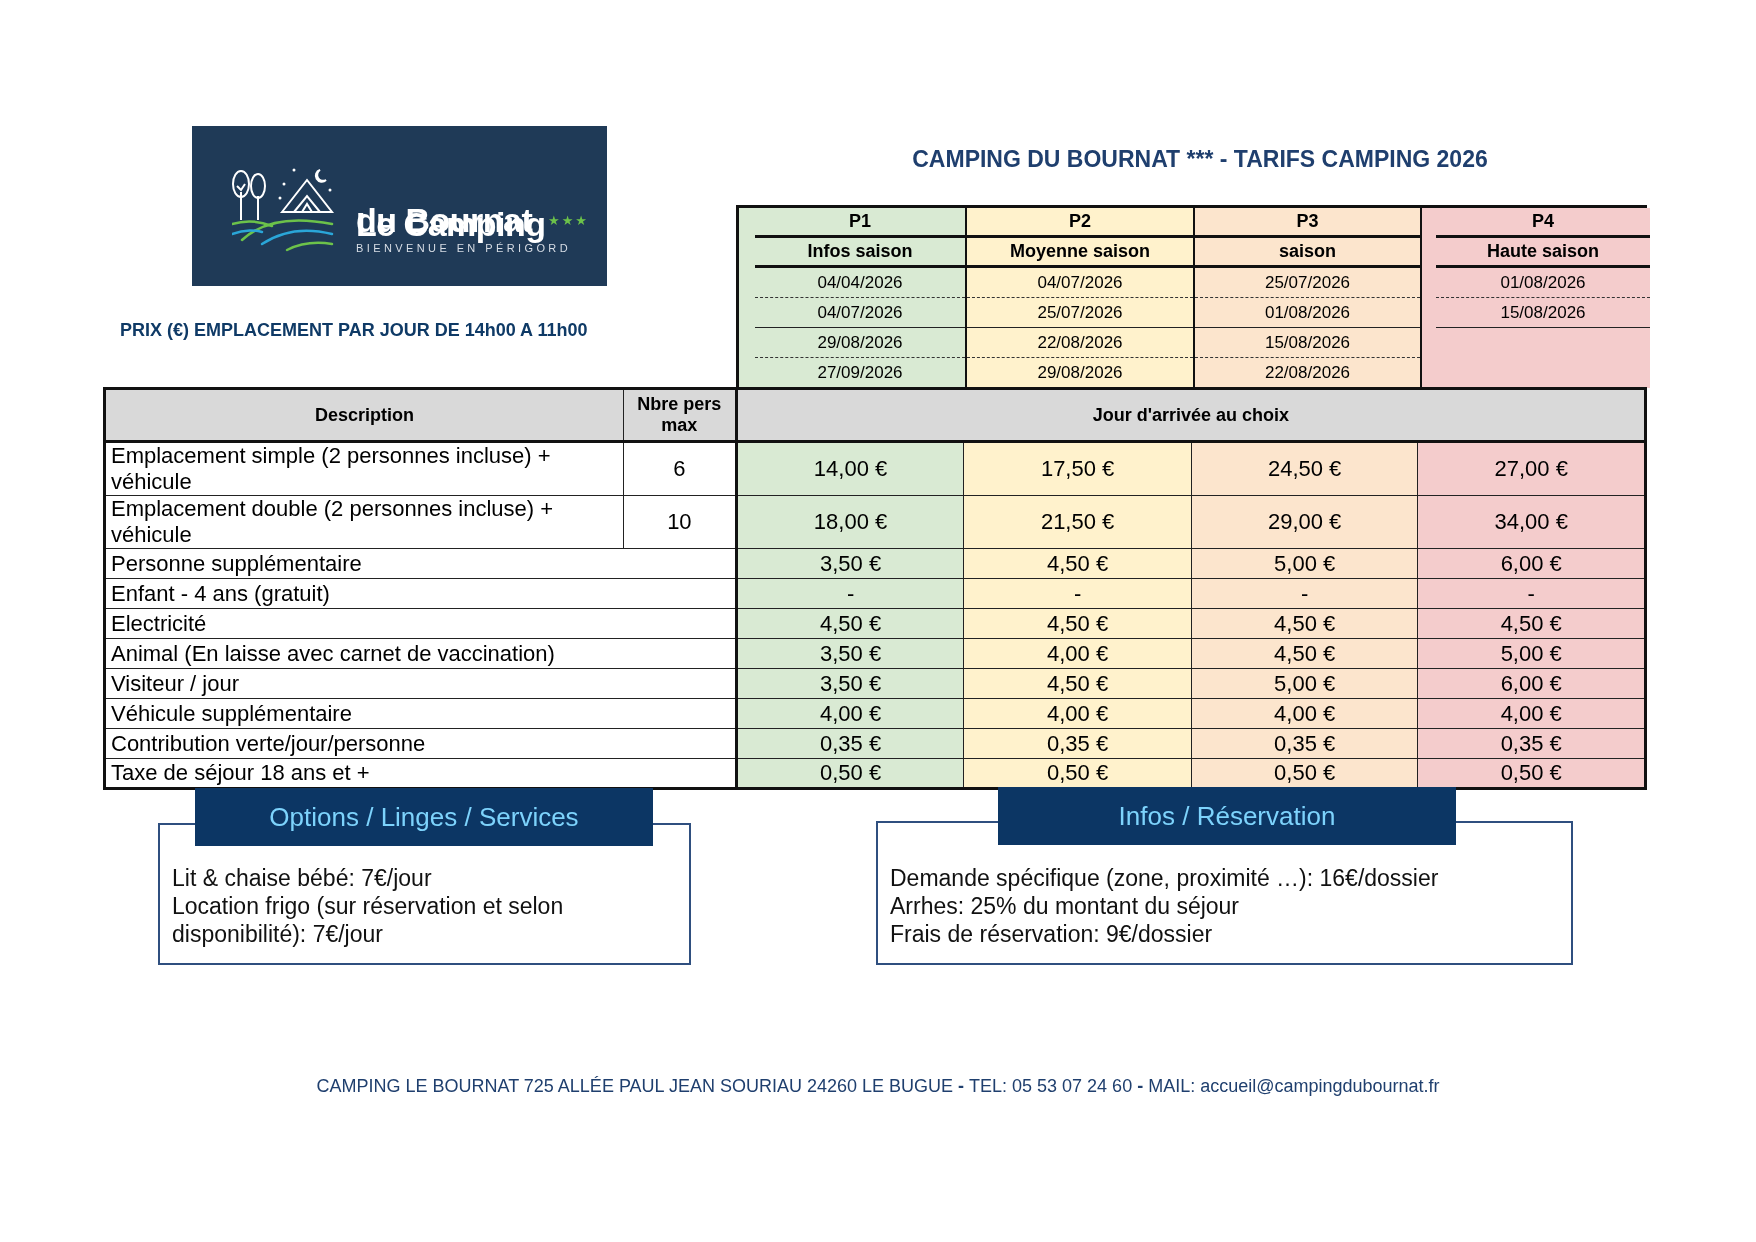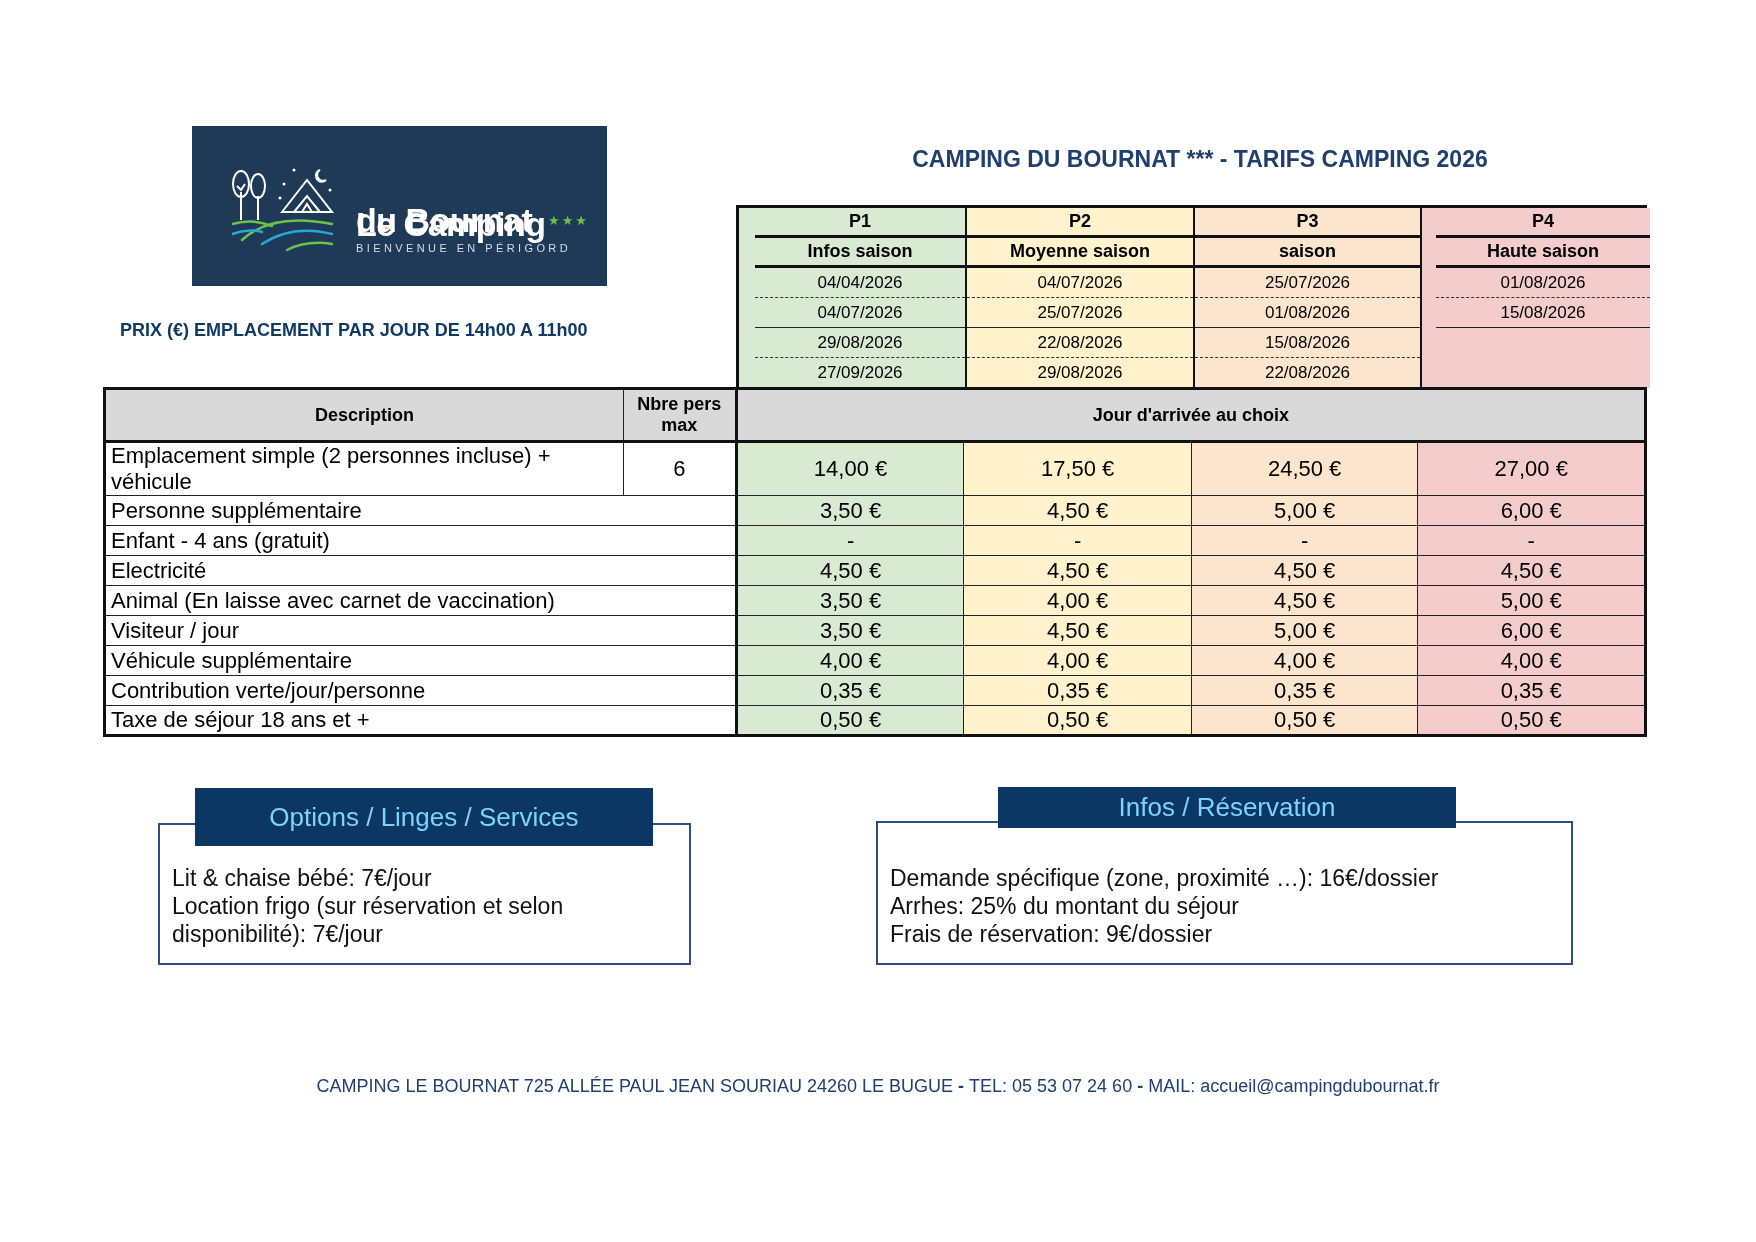--- a/index.html
+++ b/index.html
@@ -139,20 +139,28 @@
   <tbody>
     <tr>
       <td class="desc">Emplacement simple (2 personnes incluse) + véhicule</td>
       <td class="num">6</td>
       <td class="num c1 sep">14,00 €</td>
       <td class="num c2">17,50 €</td>
       <td class="num c3">24,50 €</td>
       <td class="num c4">27,00 €</td>
     </tr>
     <tr>
+      <td class="desc">Emplacement double (2 personnes incluse) + véhicule</td>
+      <td class="num">10</td>
+      <td class="num c1 sep">18,00 €</td>
+      <td class="num c2">21,50 €</td>
+      <td class="num c3">29,00 €</td>
+      <td class="num c4">34,00 €</td>
+    </tr>
+    <tr>
       <td class="desc" colspan="2">Personne supplémentaire</td>
       <td class="num c1 sep">3,50 €</td>
       <td class="num c2">4,50 €</td>
       <td class="num c3">5,00 €</td>
       <td class="num c4">6,00 €</td>
     </tr>
     <tr>
       <td class="desc" colspan="2">Enfant - 4 ans (gratuit)</td>
       <td class="num c1 sep">-</td>
       <td class="num c2">-</td>
@@ -206,21 +214,21 @@
 
 <div class="box" style="left:158px; top:823px; width:533px; height:142px;"></div>
 <div class="box-label" style="left:195px; top:788px; width:458px; height:58px;">Options / Linges / Services</div>
 <div class="box-body" style="left:172px; top:864px;">
   <div>Lit &amp; chaise bébé: 7€/jour</div>
   <div>Location frigo (sur réservation et selon</div>
   <div>disponibilité): 7€/jour</div>
 </div>
 
 <div class="box" style="left:876px; top:821px; width:697px; height:144px;"></div>
-<div class="box-label" style="left:998px; top:787px; width:458px; height:41px;">Infos / Réservation</div>
+<div class="box-label" style="left:998px; top:787px; width:458px; height:58px;">Infos / Réservation</div>
 <div class="box-body" style="left:890px; top:864px;">
   <div>Demande spécifique (zone, proximité …): 16€/dossier</div>
   <div>Arrhes: 25% du montant du séjour</div>
   <div>Frais de réservation: 9€/dossier</div>
 </div>
 
 <div class="footer">
   <span>CAMPING LE BOURNAT 725 ALLÉE PAUL JEAN SOURIAU 24260 LE BUGUE</span><b> - </b><span>TEL: 05 53 07 24 60</span><b> - </b><span>MAIL: accueil@campingdubournat.fr</span>
 </div>
 

